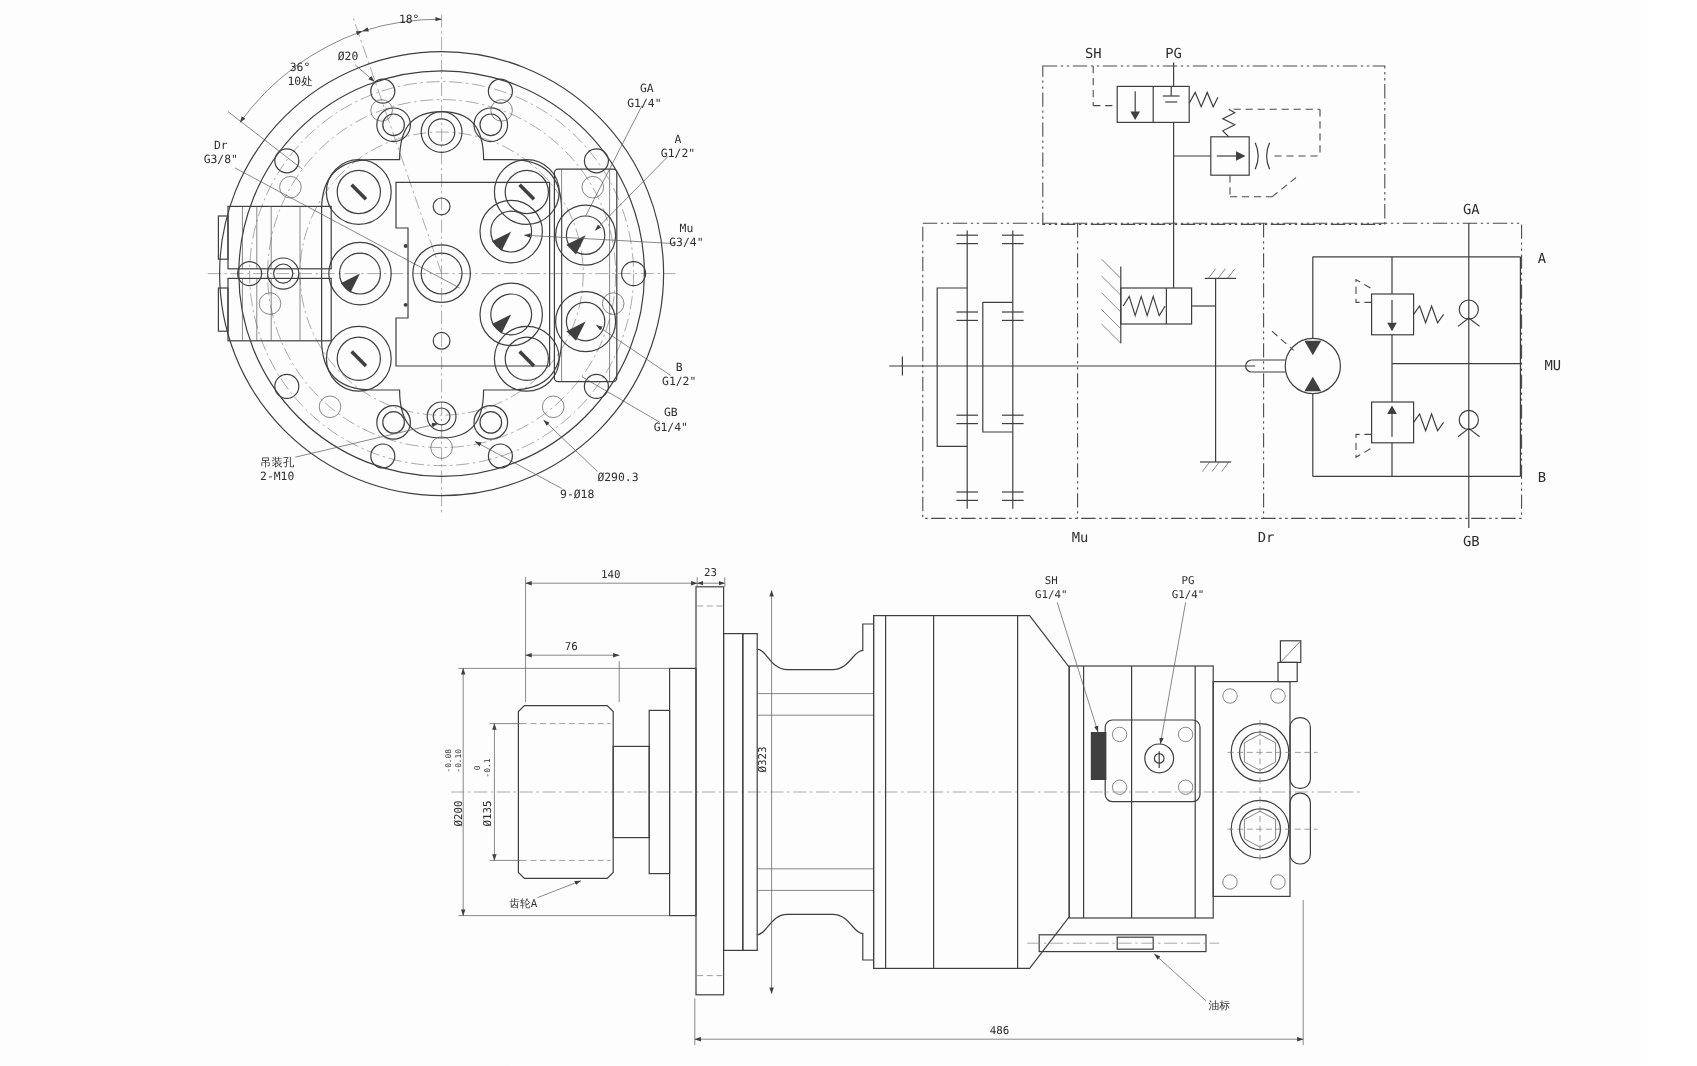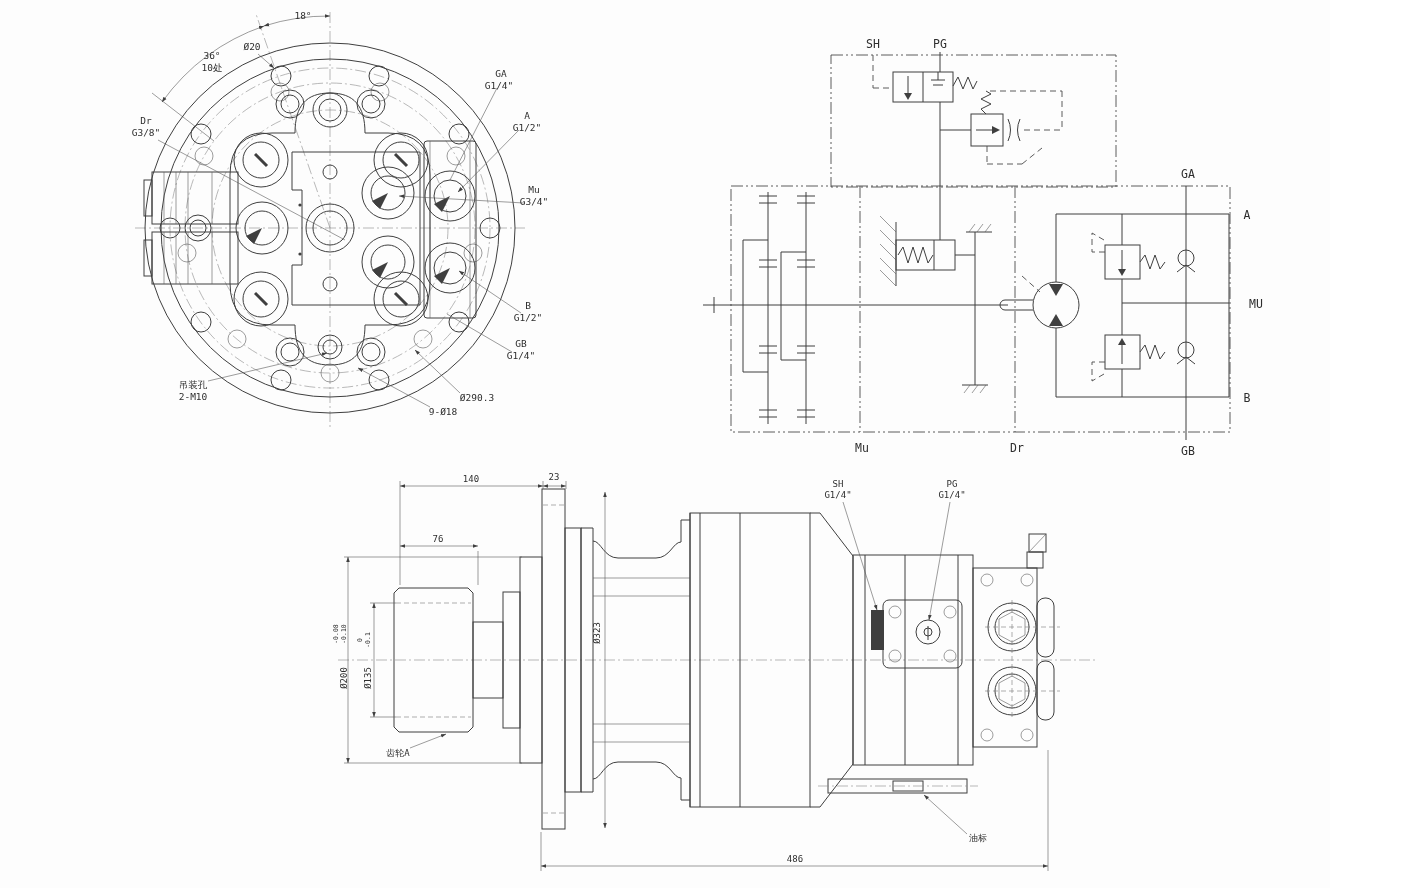--- a/index.html
+++ b/index.html
@@ -1,17 +1,17 @@
 <!DOCTYPE html>
 <html><head>
 <meta charset="utf-8">
 <style>
   html,body{margin:0;padding:0;background:#fff;}
   #stage{position:relative;width:1330px;height:888px;background:#fdfdfd;overflow:hidden;
-         font-family:"DejaVu Sans Mono","DejaVu Sans",monospace;}
+         font-family:"DejaVu Sans Mono","DejaVu Sans",monospace;padding-left:38px;}
   svg{display:block}
   .ln{stroke:#3f3f3f;stroke-width:1;fill:none;}
   .lt{stroke:#5a5a5a;stroke-width:.6;fill:none;}
   .cl{stroke:#8a8a8a;stroke-width:.6;fill:none;stroke-dasharray:11 3 2 3;}
   .hid{stroke:#7a7a7a;stroke-width:.6;fill:none;stroke-dasharray:5 3;}
   .bx{stroke:#4a4a4a;stroke-width:.9;fill:none;stroke-dasharray:12 3 2 3 2 3;}
   .dsh{stroke:#4a4a4a;stroke-width:.9;fill:none;stroke-dasharray:6 4;}
   .fil{fill:#3f3f3f;stroke:none;}
   text{fill:#2e2e2e;}
   .t{font-size:9.5px;}

